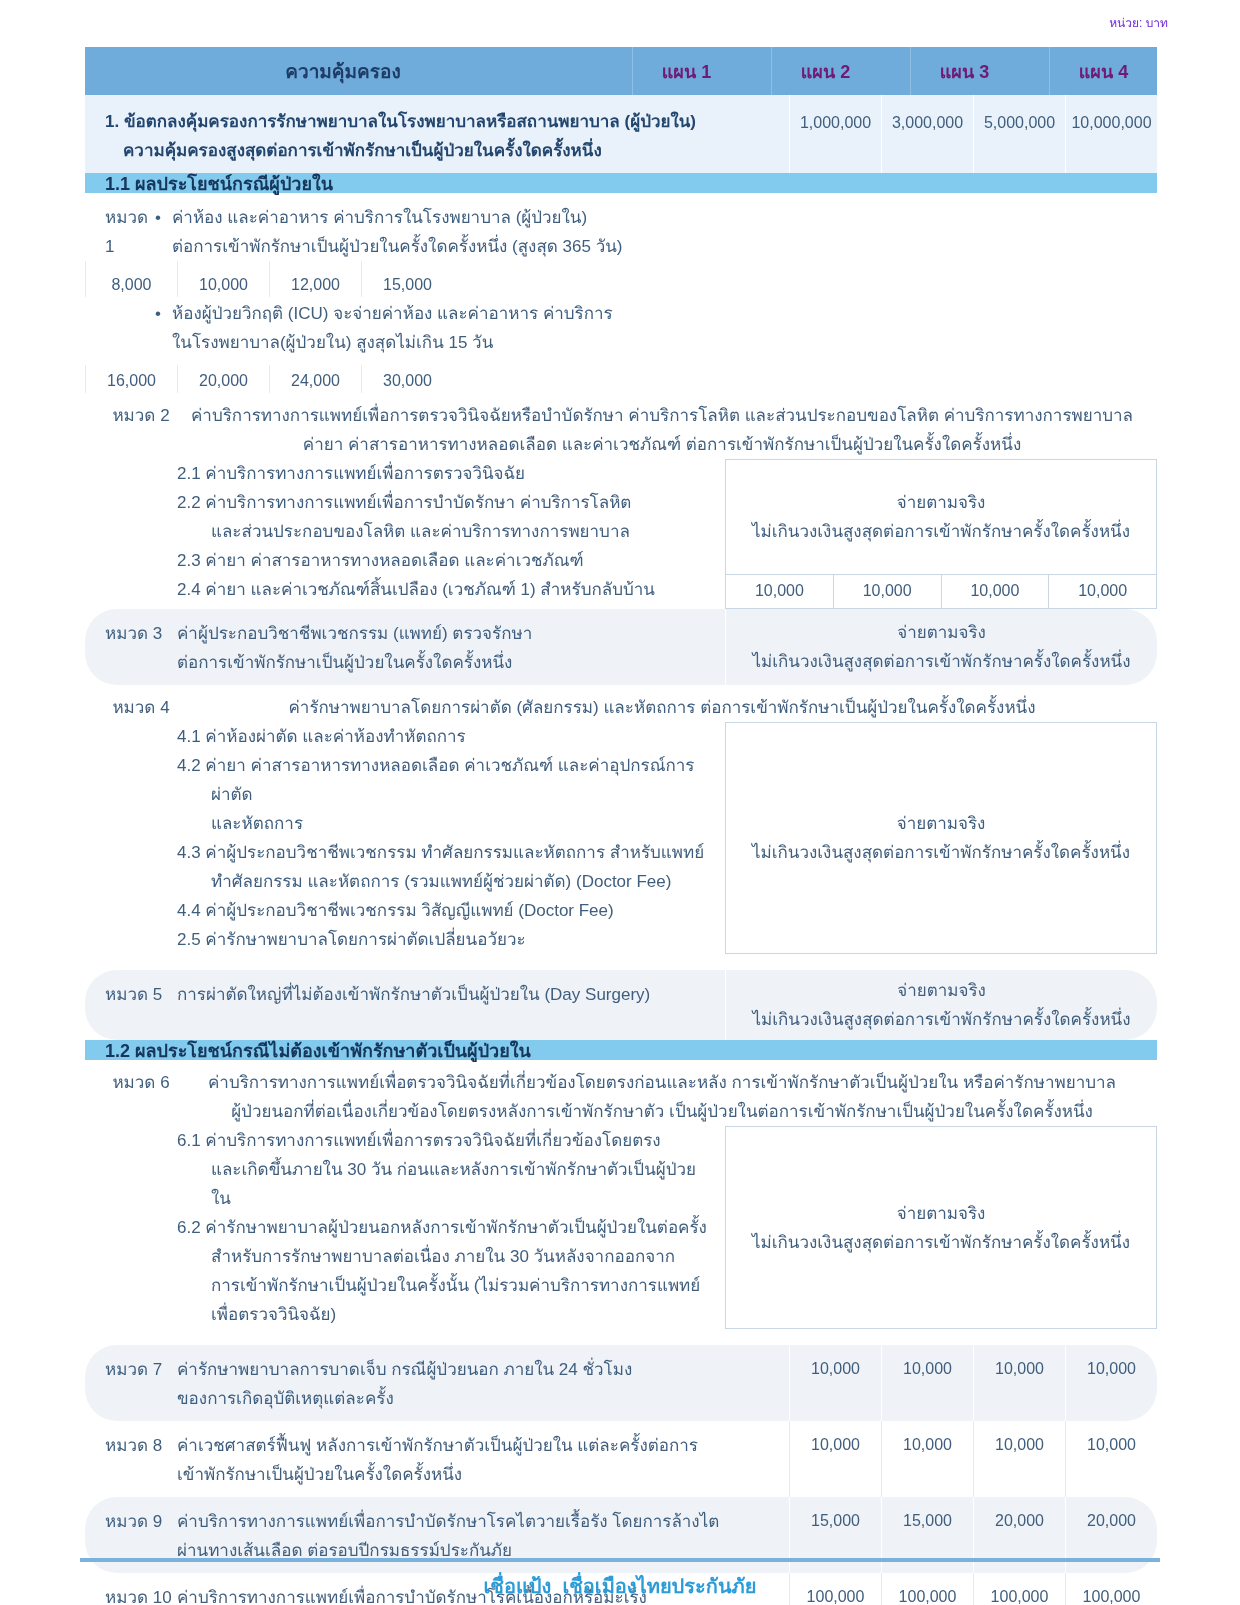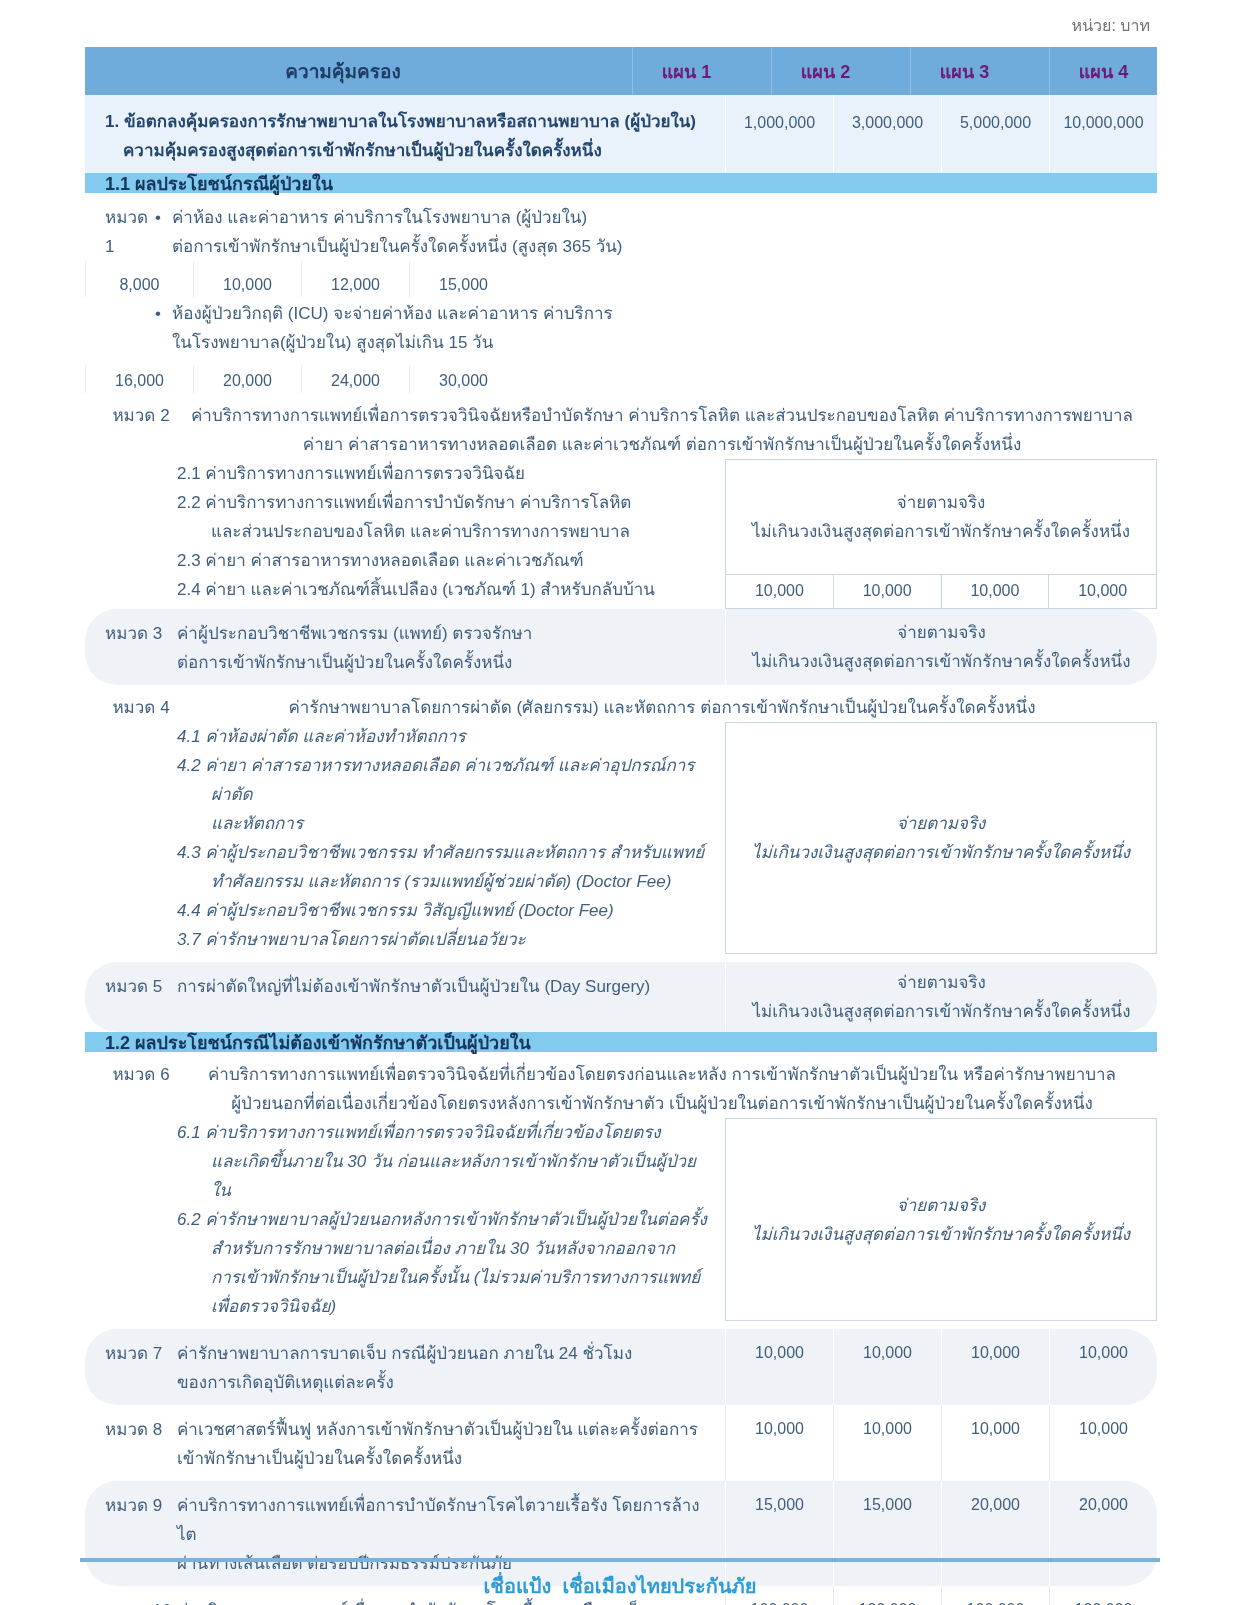--- a/index.html
+++ b/index.html
@@ -3,22 +3,22 @@
 <meta charset="utf-8">
 <style>
   * { box-sizing: border-box; }
   html, body { margin: 0; padding: 0; }
   body {
     width: 1240px; height: 1605px; background: #ffffff; position: relative;
     font-family: "Liberation Sans", "DejaVu Sans", sans-serif;
     color: #3F5E7E; -webkit-font-smoothing: antialiased;
   }
   .unit-label {
-    position: absolute; top: 13px; right: 90px;
-    font-size: 16px; color: #737373;
+    position: absolute; top: 13px; right: 72px;
+    font-size: 12px; color: #6d28d9;
   }
   .ctable {
     position: absolute; top: 47px; left: 85px; width: 1072px;
     border-bottom: 1px solid #E3EAF1;
   }
   
   .thead { display: flex; height: 48px; background: #6FACDB; gap: 31px; }
   .th-cov { flex: 1; display: flex; align-items: center; justify-content: center;
     font-size: 19px; font-weight: bold; color: #1E3C66; }
   .th-plan { width: 108px; display: flex; align-items: center; justify-content: center;
@@ -29,21 +29,21 @@
   
   .row { display: flex; }
   .row-blue { background: #E9F2FB; }
   .row-gray { background: #EFF3F8; border-radius: 32px; }
   .row-white { background: #FFFFFF; }
   .cov { flex: 1; padding: 10px 10px 8px 20px; display: flex; align-items: flex-start;
     line-height: 29px; font-size: 17px; }
   .cat-label { width: 72px; flex-shrink: 0; }
   .cat-label.narrow { width: 50px; }
   .cov-body { flex: 1; }
-  .vals { width: 432px; display: flex; align-items: stretch; }
+  .vals { width: 368px; display: flex; align-items: stretch; }
   .vcell { width: 108px; text-align: center; padding-top: 12px;
     font-size: 16px; line-height: 24px; }
   .row-blue .vcell, .row-gray .vcell, .row-blue .vmerge, .row-gray .vmerge { border-left: 1px solid #FFFFFF; }
   .row-white .vcell { border-left: 1px solid #E4EBF2; }
   .vmerge { width: 432px; display: flex; flex-direction: column; justify-content: center;
     text-align: center; line-height: 29px; font-size: 17px; padding: 6px 4px; }
   
   .agree-row .cov { font-weight: bold; color: #23466E; padding-top: 12px; }
   .agree-row .vcell { padding-top: 16px; }
   .hang { padding-left: 18px; text-indent: -18px; }
@@ -61,21 +61,21 @@
   .bhead { display: flex; padding: 8px 10px 0 20px; line-height: 29px; font-size: 17px; text-align: center; }
   .bgrid { display: flex; align-items: stretch; }
   .bleft { flex: 1; padding-left: 92px; padding-right: 10px; line-height: 29px; font-size: 17px; }
   .bright { width: 432px; display: flex; flex-direction: column; }
   .sub { padding-left: 34px; text-indent: -34px; }
   .paybox { flex: 1; border: 1px solid #C9D7E4; display: flex; flex-direction: column;
     justify-content: center; text-align: center; line-height: 29px; font-size: 17px; padding: 4px; }
   .cellband { display: flex; border: 1px solid #C9D7E4; border-top: none; }
   .c2cell { flex: 1; text-align: center; padding: 7px 0 8px 0; font-size: 16px; }
   .c2cell + .c2cell { border-left: 1px solid #C9D7E4; }
-  .padbot { padding-bottom: 8px; font-style: italic; }
+  .padbot { padding-bottom: 16px; }
   
   .foot-line { position: absolute; top: 1558px; left: 80px; width: 1080px; height: 4px;
     background: #7AB2DD; }
   .slogan { position: absolute; top: 1570px; left: 0; width: 100%; text-align: center;
     font-size: 20px; font-weight: bold; color: #2B9CD8; white-space: pre; }
 </style>
 </head>
 <body>
 
 <div class="unit-label">หน่วย: บาท</div>
@@ -179,21 +179,21 @@
     <div class="bhead">
       <span class="cat-label">หมวด 4</span>
       <div class="cov-body">ค่ารักษาพยาบาลโดยการผ่าตัด (ศัลยกรรม) และหัตถการ ต่อการเข้าพักรักษาเป็นผู้ป่วยในครั้งใดครั้งหนึ่ง</div>
     </div>
     <div class="bgrid padbot">
       <div class="bleft">
         <div class="sub">4.1 ค่าห้องผ่าตัด และค่าห้องทำหัตถการ</div>
         <div class="sub">4.2 ค่ายา ค่าสารอาหารทางหลอดเลือด ค่าเวชภัณฑ์ และค่าอุปกรณ์การผ่าตัด<br>และหัตถการ</div>
         <div class="sub">4.3 ค่าผู้ประกอบวิชาชีพเวชกรรม ทำศัลยกรรมและหัตถการ สำหรับแพทย์<br>ทำศัลยกรรม และหัตถการ (รวมแพทย์ผู้ช่วยผ่าตัด) (Doctor Fee)</div>
         <div class="sub">4.4 ค่าผู้ประกอบวิชาชีพเวชกรรม วิสัญญีแพทย์ (Doctor Fee)</div>
-        <div class="sub">3.7 ค่ารักษาพยาบาลโดยการผ่าตัดเปลี่ยนอวัยวะ</div>
+        <div class="sub">2.5 ค่ารักษาพยาบาลโดยการผ่าตัดเปลี่ยนอวัยวะ</div>
       </div>
       <div class="bright">
         <div class="paybox">จ่ายตามจริง<br>ไม่เกินวงเงินสูงสุดต่อการเข้าพักรักษาครั้งใดครั้งหนึ่ง</div>
       </div>
     </div>
   </div>
 
   <div class="row row-gray">
     <div class="cov">
       <span class="cat-label">หมวด 5</span>

